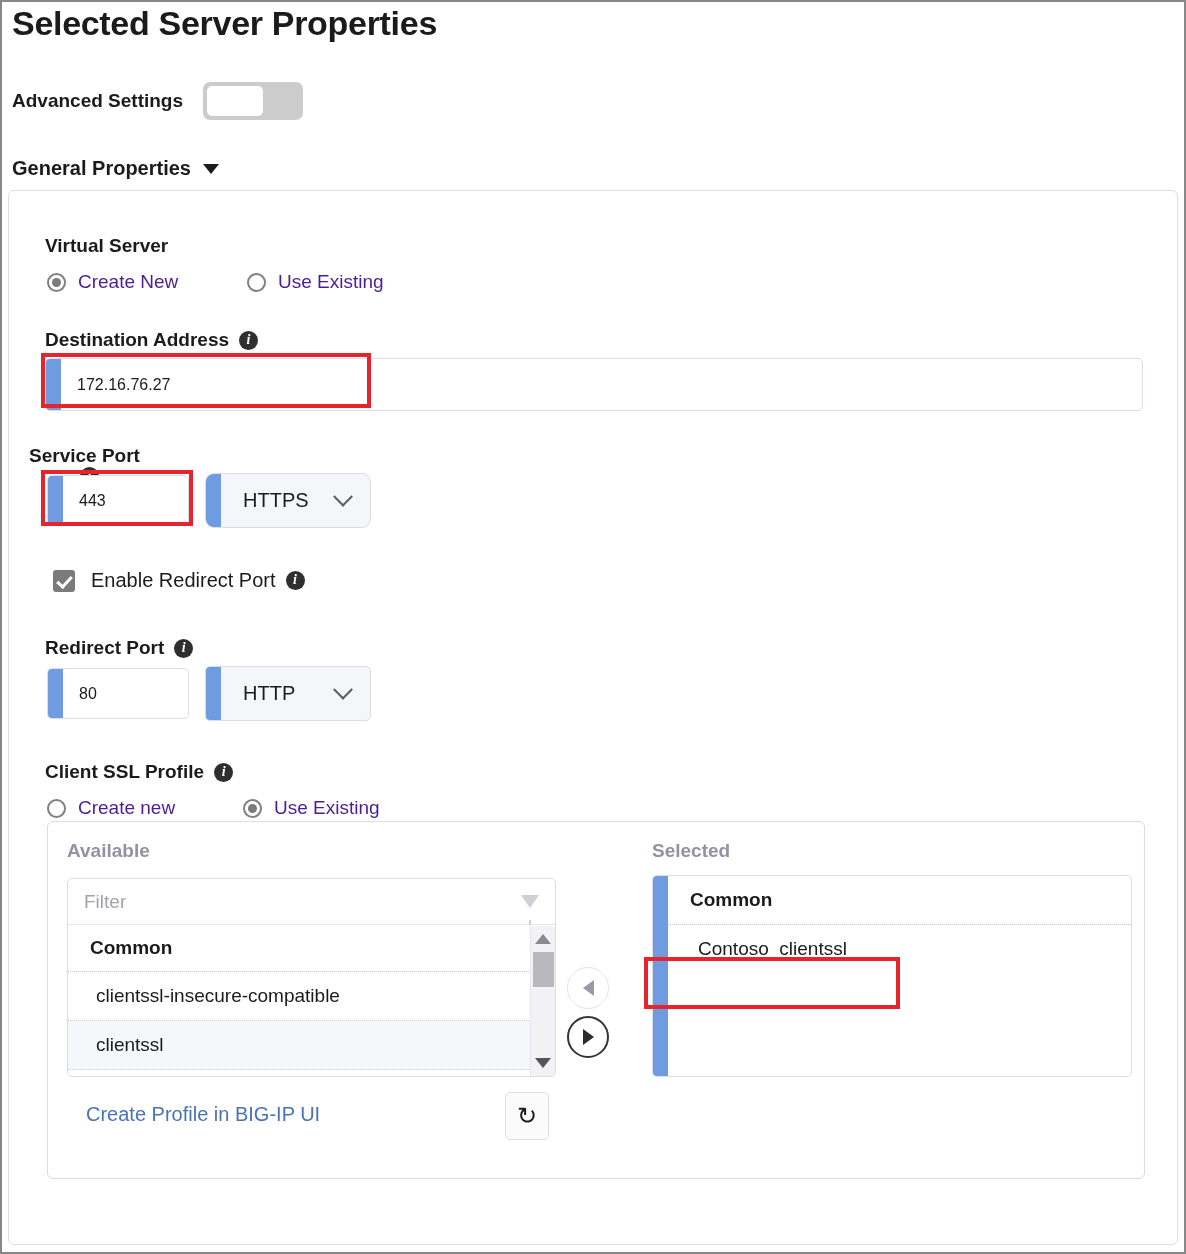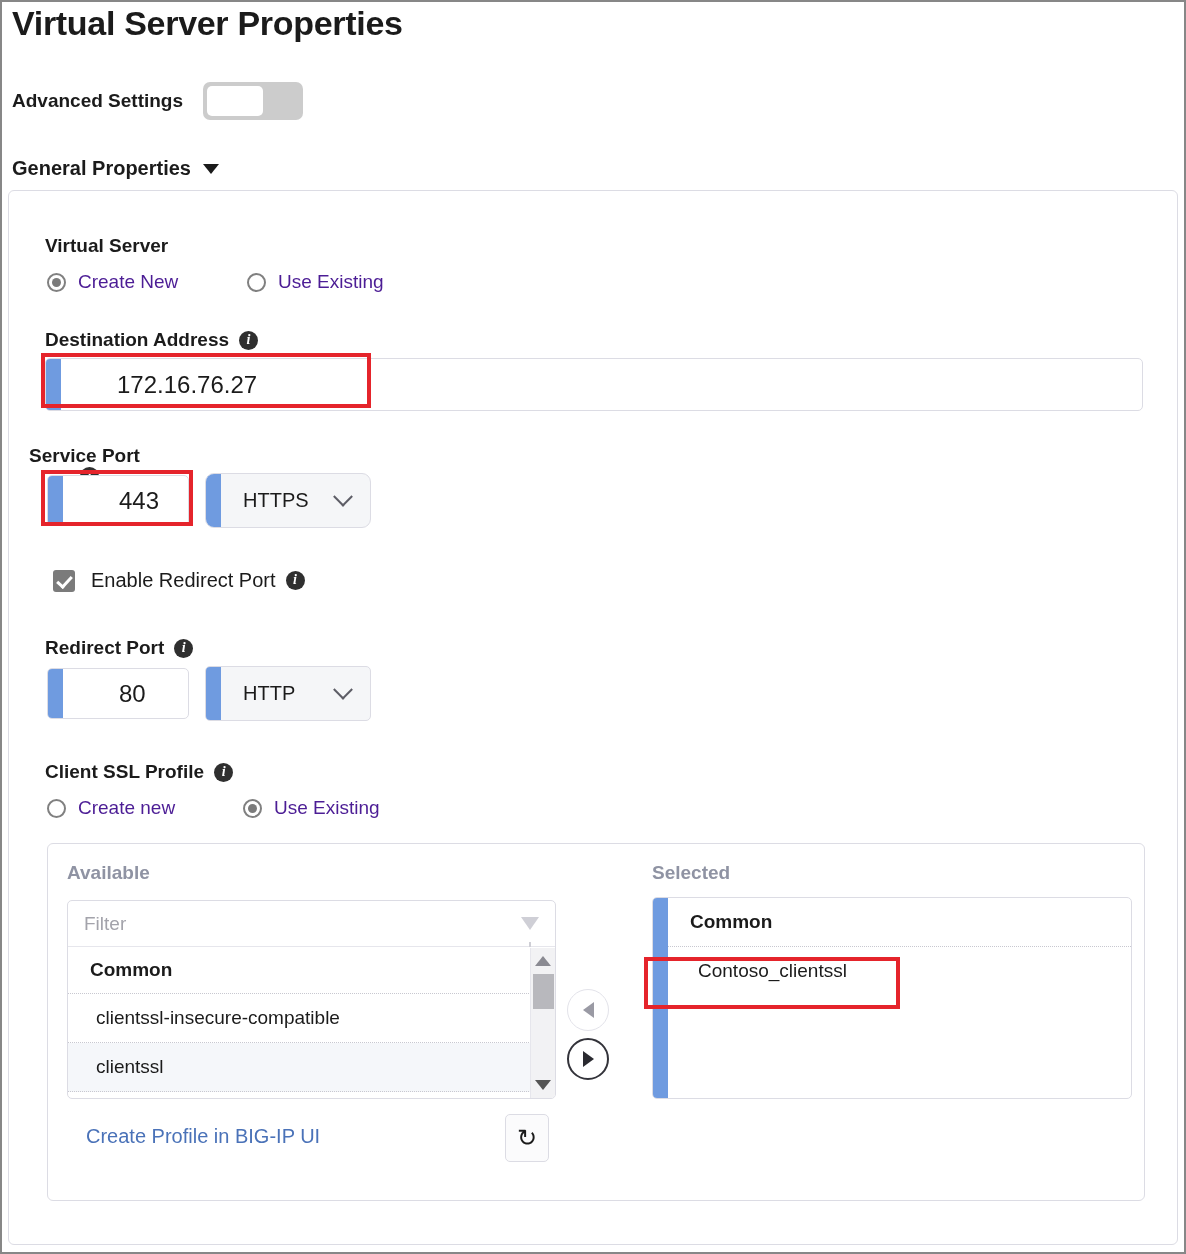--- a/index.html
+++ b/index.html
@@ -162,23 +162,22 @@
     overflow: hidden;
   }
   .field .accent {
     width: 15px;
     align-self: stretch;
     background: #6f9be0;
     flex: none;
   }
   .field .val {
     padding-left: 16px;
-    font-size: 24px;
-    color: #1b1b1b;
-    margin-left: 40px;
+    font-size: 16px;
+    color: #1b1b1b;
   }
 
   .dropdown {
     position: relative;
     box-sizing: border-box;
     border: 1px solid #dcdce4;
     border-radius: 5px;
     background: #f5f6f8;
     display: flex;
     align-items: center;
@@ -220,21 +219,21 @@
     width: 6px; height: 12px;
     border-right: 3px solid #ffffff;
     border-bottom: 3px solid #ffffff;
     transform: rotate(42deg);
   }
 
   
   .dual {
     position: absolute;
     left: 38px;
-    top: 652px;
+    top: 630px;
     width: 1098px;
     height: 358px;
     box-sizing: border-box;
     border: 1px solid #dcdce4;
     border-radius: 6px;
     background: #ffffff;
   }
   .col-title {
     font-size: 19px;
     font-weight: bold;
@@ -390,21 +389,21 @@
     box-sizing: border-box;
     pointer-events: none;
   }
 </style>
 </head>
 <body>
 
 <div id="screen">
  <div class="inner">
 
-  <div class="page-title">Virtual Server Properties</div>
+  <div class="page-title">Selected Server Properties</div>
 
   <div class="adv-row">
     <span class="adv-label">Advanced Settings</span>
     <div class="toggle">
       <div class="knob"></div>
     </div>
   </div>
 
   <div class="section-head">
     <span>General Properties</span>

